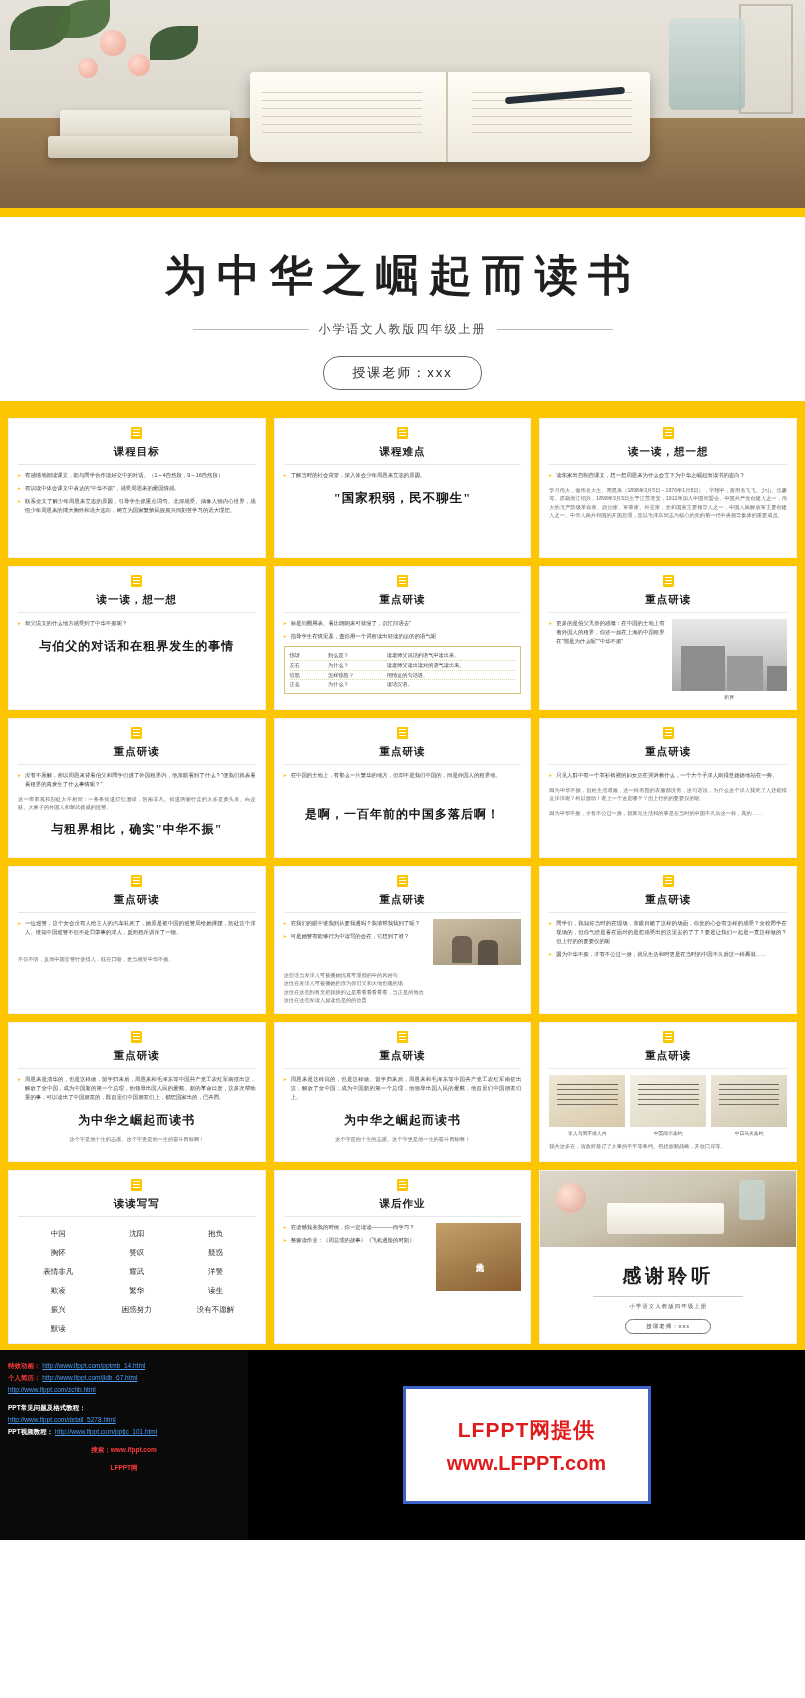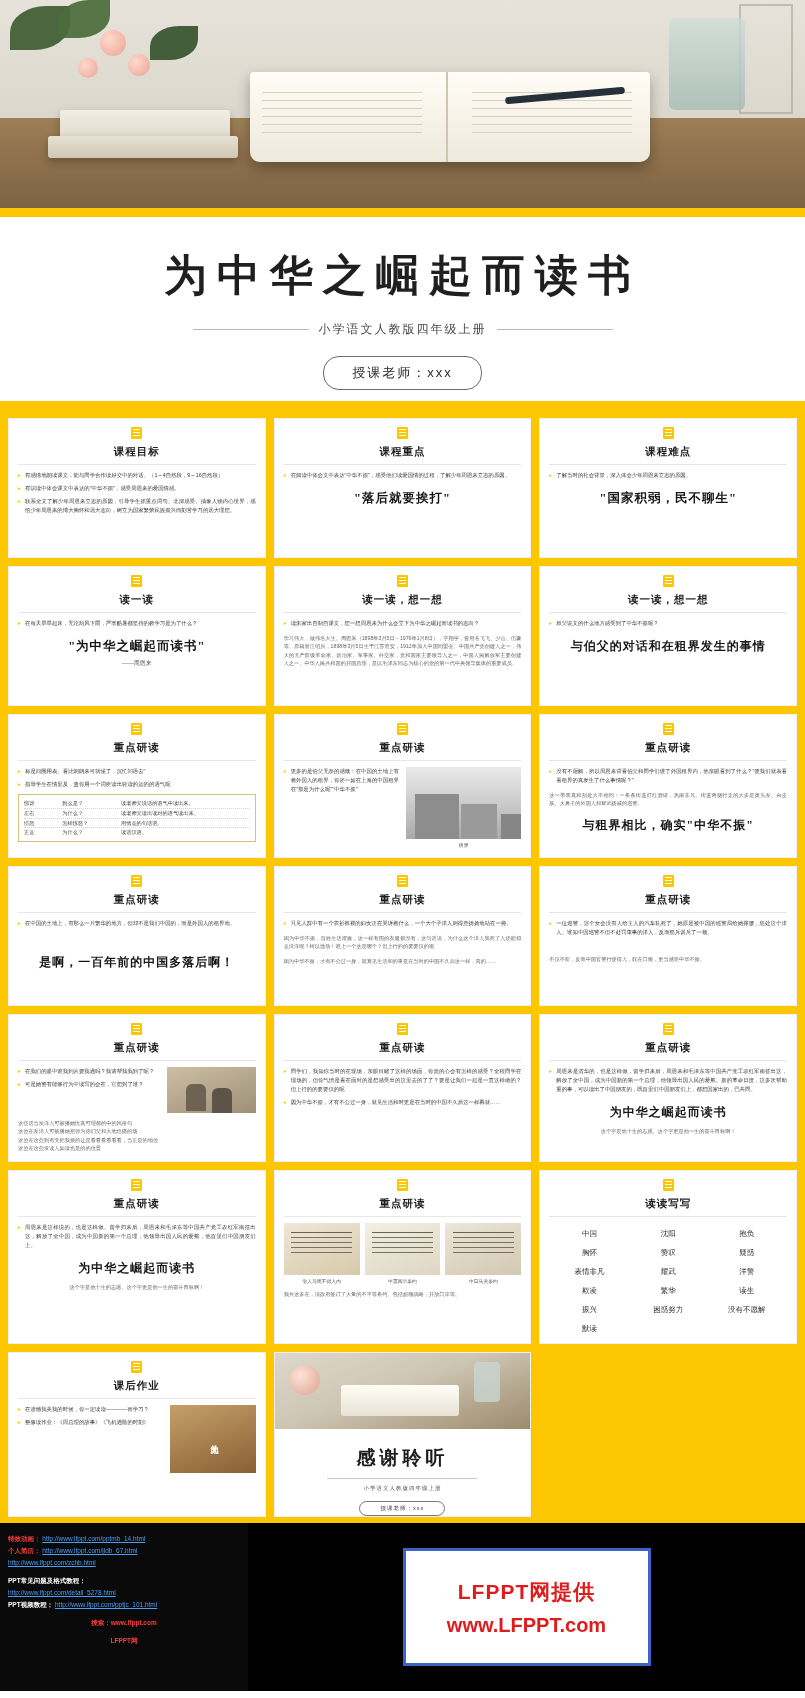--- a/index.html
+++ b/index.html
@@ -260,21 +260,21 @@
   .thanks-sub { text-align:center; font-size:5.5px; color:#555; letter-spacing:1px; margin-top:6px;}
   .thanks-pill {
     margin: 9px auto 0; display:block; width:86px;
     border:1px solid #777; border-radius:10px; text-align:center;
     font-size:5.5px; color:#333; padding:3px 0; letter-spacing:1px;
   }
   .thanks-rule { width:150px;height:1px;background:#c9c9c9;margin:7px auto 0;}
 
   
   .footer {
-    display:flex; height: 168px; background:#0a0a0a;
+    display:flex; height: 190px; background:#0a0a0a;
   }
   .footer-left {
     width: 248px; padding: 10px 8px; color:#fff; font-size:6.5px; line-height:1.85;
   }
   .footer-left a { color:#4b9ef5; text-decoration: underline; word-break: break-all; }
   .footer-left .lbl { color:#ff3b3b; font-weight:700; }
   .footer-left .lbl2 { color:#ffffff; font-weight:700; }
   .footer-left .center { text-align:center; margin-top:6px; }
   .footer-right {
     flex:1; background:#000; display:flex; align-items:center; justify-content:center;
@@ -343,53 +343,32 @@
         <span class="head-icon"></span>
         <span class="head-title">课程目标</span>
       </div>
       <ul class="bullets">
         <li>有感情地朗读课文，能与同学合作读好交中的对话。（1～4自然段，9～16自然段）</li>
         <li>有识读中体会课文中表达的"中华不振"，感受周恩来的爱国情感。</li>
         <li>联系全文了解少年周恩来立志的原因，引导学生抓重点词句、北深感受、抽象人物内心世界，感悟少年周恩来的博大胸怀和远大志向，树立为国家繁荣民族振兴而刻苦学习的远大理想。</li>
       </ul>
     </div>
 
-    <div class="slide">
-      <div class="slide-head">
-        <span class="head-icon"></span>
-        <span class="head-title">课程重点</span>
-      </div>
-      <ul class="bullets">
-        <li>在阅读中体会文中表达"中华不振"，感受他们读爱国情的过程，了解少年周恩来立志的原因。</li>
-      </ul>
-      <div class="callout mid">"落后就要挨打"</div>
-    </div>
 
     <div class="slide">
       <div class="slide-head">
         <span class="head-icon"></span>
         <span class="head-title">课程难点</span>
       </div>
       <ul class="bullets">
         <li>了解当时的社会背景，深入体会少年周恩来立志的原因。</li>
       </ul>
       <div class="callout mid">"国家积弱，民不聊生"</div>
     </div>
 
-    <div class="slide">
-      <div class="slide-head">
-        <span class="head-icon"></span>
-        <span class="head-title">读一读</span>
-      </div>
-      <ul class="bullets">
-        <li>在每天早早起床，无论刮风下雨，严寒酷暑都坚持的教学习是为了什么？</li>
-      </ul>
-      <div class="callout mid">"为中华之崛起而读书"</div>
-      <div class="callout-sub">——周恩来</div>
-    </div>
 
     <div class="slide">
       <div class="slide-head">
         <span class="head-icon"></span>
         <span class="head-title">读一读，想一想</span>
       </div>
       <ul class="bullets">
         <li>读朱家出自制自课文，想一想周恩来为什么会立下为中华之崛起而读书的志向？</li>
       </ul>
       <div class="callout-note" style="text-align:justify;">学习伟大，做伟名大生。周恩来（1898年3月5日－1976年1月8日），字翔宇，曾用名飞飞、少山、伍豪等。原籍浙江绍兴，1898年3月5日生于江苏淮安，1912年加入中国同盟会。中国共产党创建人之一，伟大的无产阶级革命家、政治家、军事家、外交家，党和国家主要领导人之一，中国人民解放军主要创建人之一、中华人民共和国的开国总理，是以毛泽东同志为核心的党的第一代中央领导集体的重要成员。</div>

